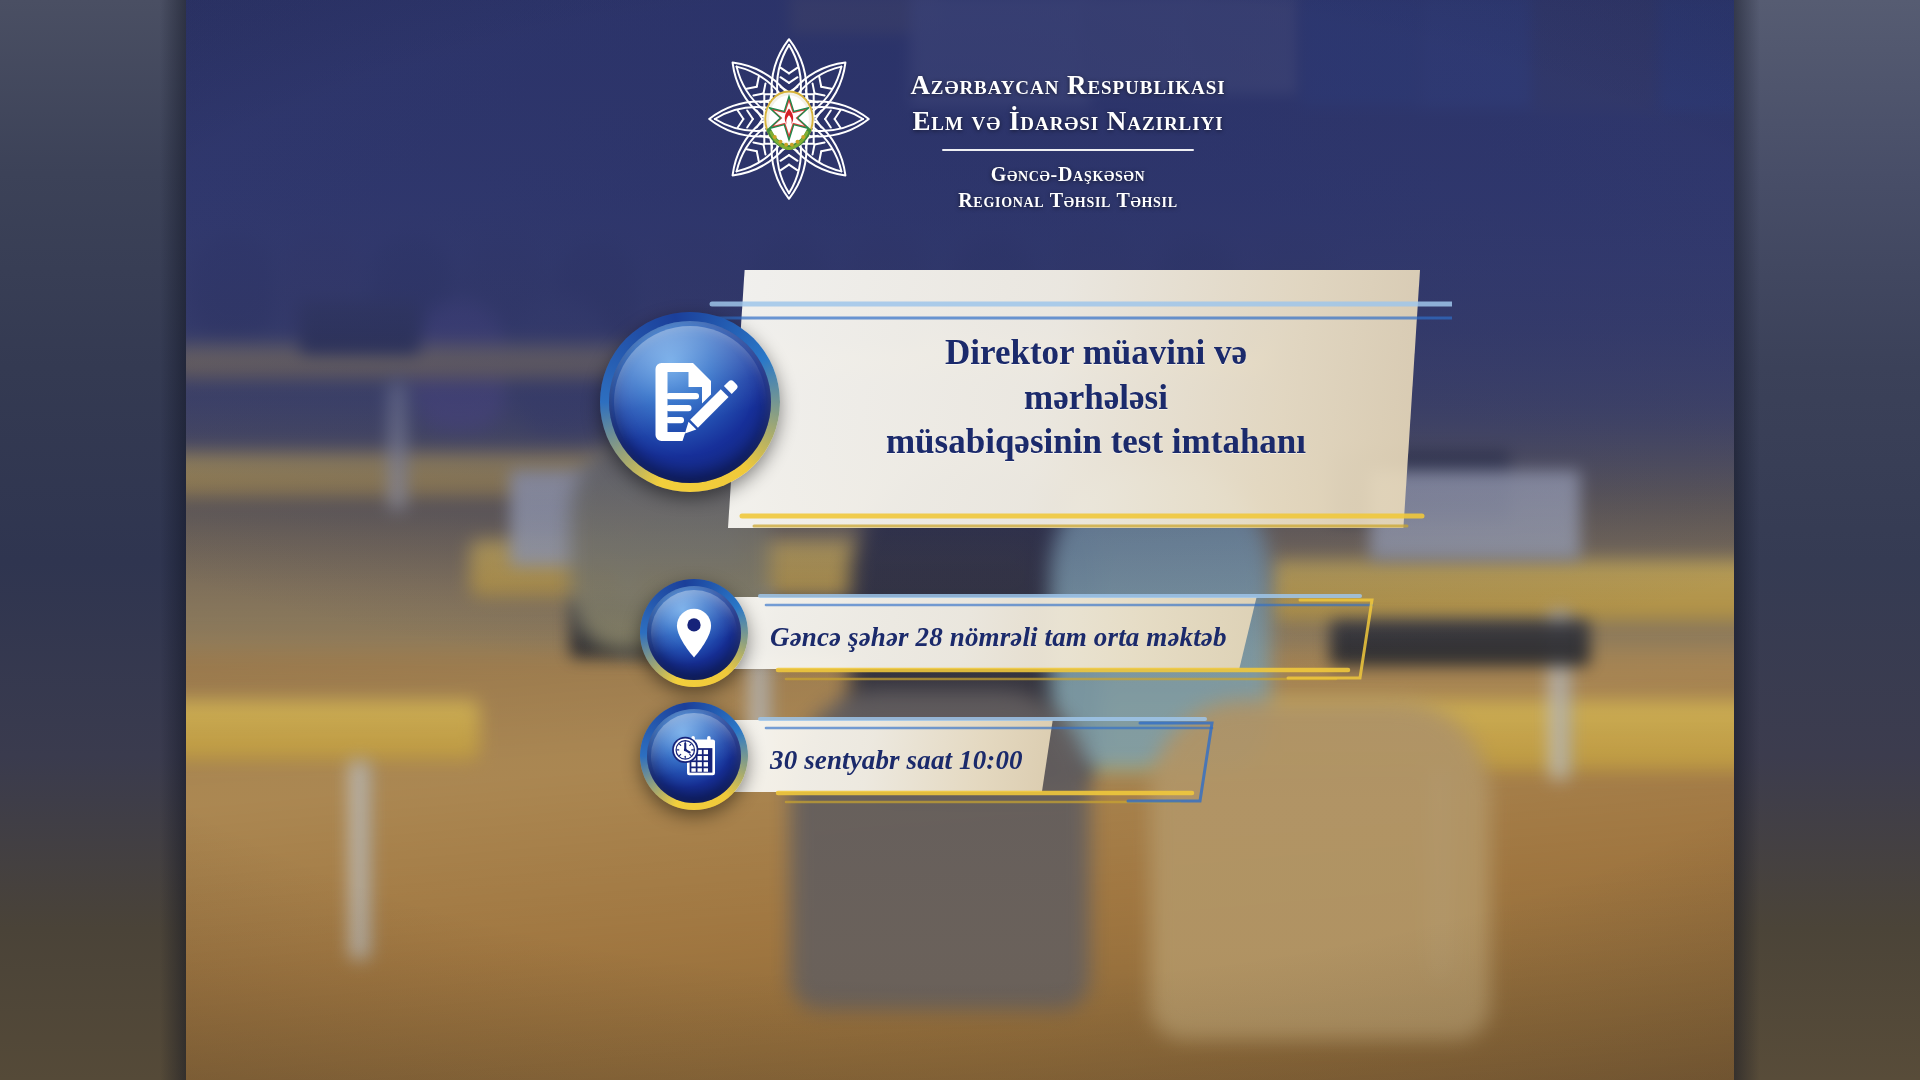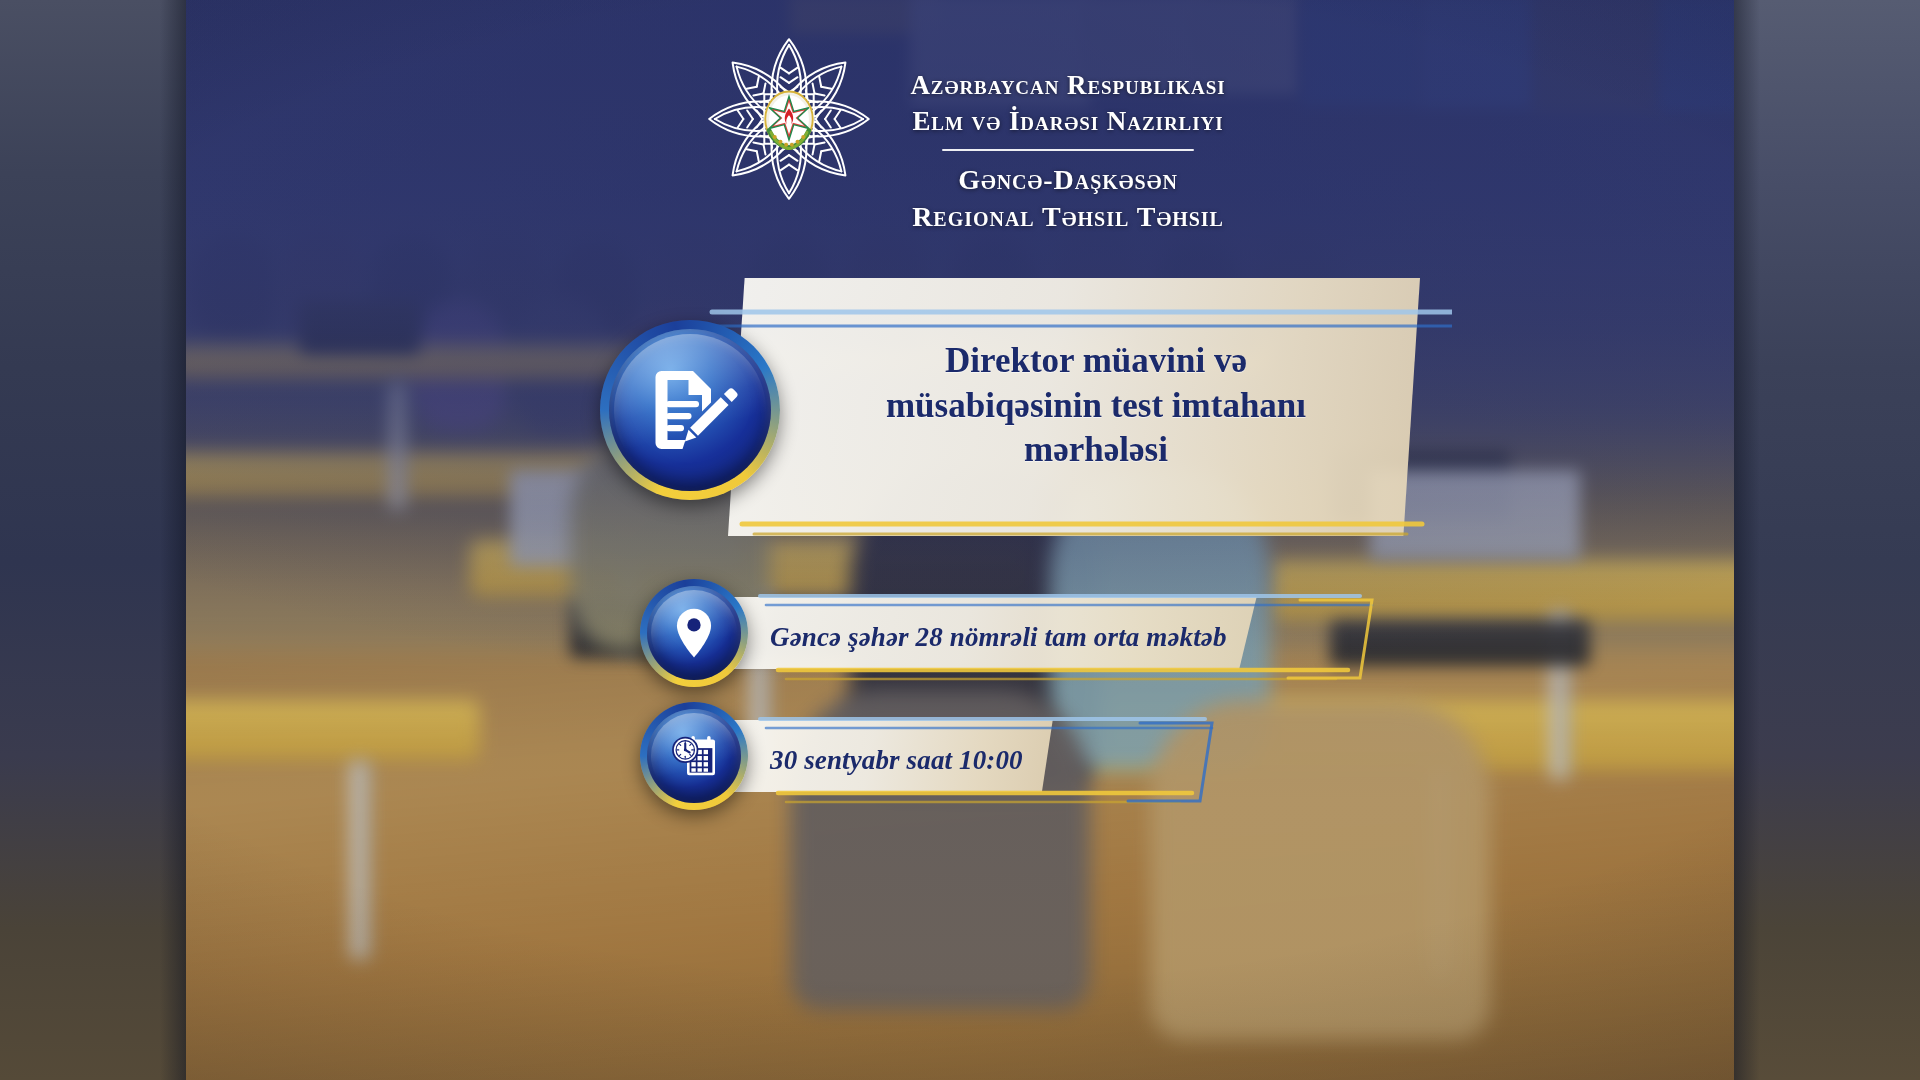--- a/index.html
+++ b/index.html
@@ -74,21 +74,21 @@
   .emblem svg{display:block;width:190px;height:190px;}
   .ministry{margin-top:50px;color:#fff;text-align:center;
     text-shadow:0 1px 4px rgba(0,0,0,.55);}
   .ministry .l1,.ministry .l2{
     font-family:"Liberation Serif",serif;font-weight:700;
     font-size:27px;letter-spacing:.035em;line-height:1.33;
     font-variant:small-caps;white-space:nowrap;}
   .rule{height:2px;background:rgba(255,255,255,.92);margin:9px auto 10px;width:252px;border-radius:2px;}
   .ministry .l3,.ministry .l4{
     font-family:"Liberation Serif",serif;font-weight:700;
-    font-size:28px;letter-spacing:.035em;line-height:1.33;
+    font-size:20px;letter-spacing:.035em;line-height:1.33;
     font-variant:small-caps;white-space:nowrap;}
 
   
   .row{position:absolute;z-index:45;display:flex;align-items:center;}
 
   .badge{position:relative;flex:0 0 auto;border-radius:50%;display:flex;align-items:center;justify-content:center;
          z-index:3;}
   .badge .ring{position:absolute;inset:0;border-radius:50%;
     background:conic-gradient(from 200deg,#f3cf3c 0deg,#2d6fc0 70deg,#1b3f9a 150deg,#2a78c8 220deg,#f0c93a 300deg,#f3cf3c 360deg);
     box-shadow:0 6px 18px rgba(0,0,0,.45);}
@@ -101,21 +101,21 @@
 
   
   .panel{position:relative;background:
       linear-gradient(100deg,rgba(247,246,242,.97) 0%,rgba(244,240,230,.95) 46%,rgba(238,226,200,.93) 78%,rgba(232,216,184,.9) 100%);
     display:flex;align-items:center;
     box-shadow:0 5px 20px rgba(0,0,0,.3);}
   .panel-title{clip-path:polygon(2.4% 0,100% 0,97.6% 100%,0 100%);}
   .panel-line{clip-path:polygon(3.2% 0,100% 0,96.8% 100%,0 100%);}
 
   
-  .title-row{left:600px;top:276px;width:820px;height:262px;}
+  .title-row{left:600px;top:268px;width:820px;height:262px;}
   .title-badge{width:180px;height:180px;margin-top:6px;margin-right:-52px;}
   .title-badge .ring{inset:0;}
   .title-badge .core{inset:9px;}
   .title-badge .gloss{inset:14px;}
   .title-panel{flex:1;min-height:212px;padding:22px 34px 24px 78px;}
   .title-text{font-family:"Liberation Serif",serif;font-weight:700;color:#1b2a6b;
     font-size:35px;line-height:1.27;text-align:center;width:100%;
     text-shadow:0 1px 0 rgba(255,255,255,.55);}
 
   
@@ -340,22 +340,22 @@
           <path d="M52.5 23.5 l5.2 5.2 -20.4 20.4 -5.2 -5.2 z"></path>
           <path d="M31.0 45.2 l5.2 5.2 -7.6 2.6 z"></path>
           <path d="M54.6 21.4 l3.1 -3.1 a2.4 2.4 0 0 1 3.4 0 l1.8 1.8 a2.4 2.4 0 0 1 0 3.4 l-3.1 3.1 z"></path>
         </g>
       </svg>
     </div>
 
     <div class="panel panel-title title-panel">
       <div class="title-text">
         <div>Direktor müavini və</div>
+        <div>mərhələsi</div>
         <div>müsabiqəsinin test imtahanı</div>
-        <div>mərhələsi</div>
       </div>
     </div>
   </div>
 
   <div class="row info-row loc-row">
 
     <svg class="title-deco" width="680" height="110" viewBox="0 0 680 110" style="left:60px;top:0;">
       <g fill="none" stroke-linecap="round">
         <path d="M60 18 L660 18" stroke="#9fc6ea" stroke-width="4" opacity=".85"></path>
         <path d="M66 27 L672 27" stroke="#2f6ec8" stroke-width="2.6" opacity=".65"></path>

